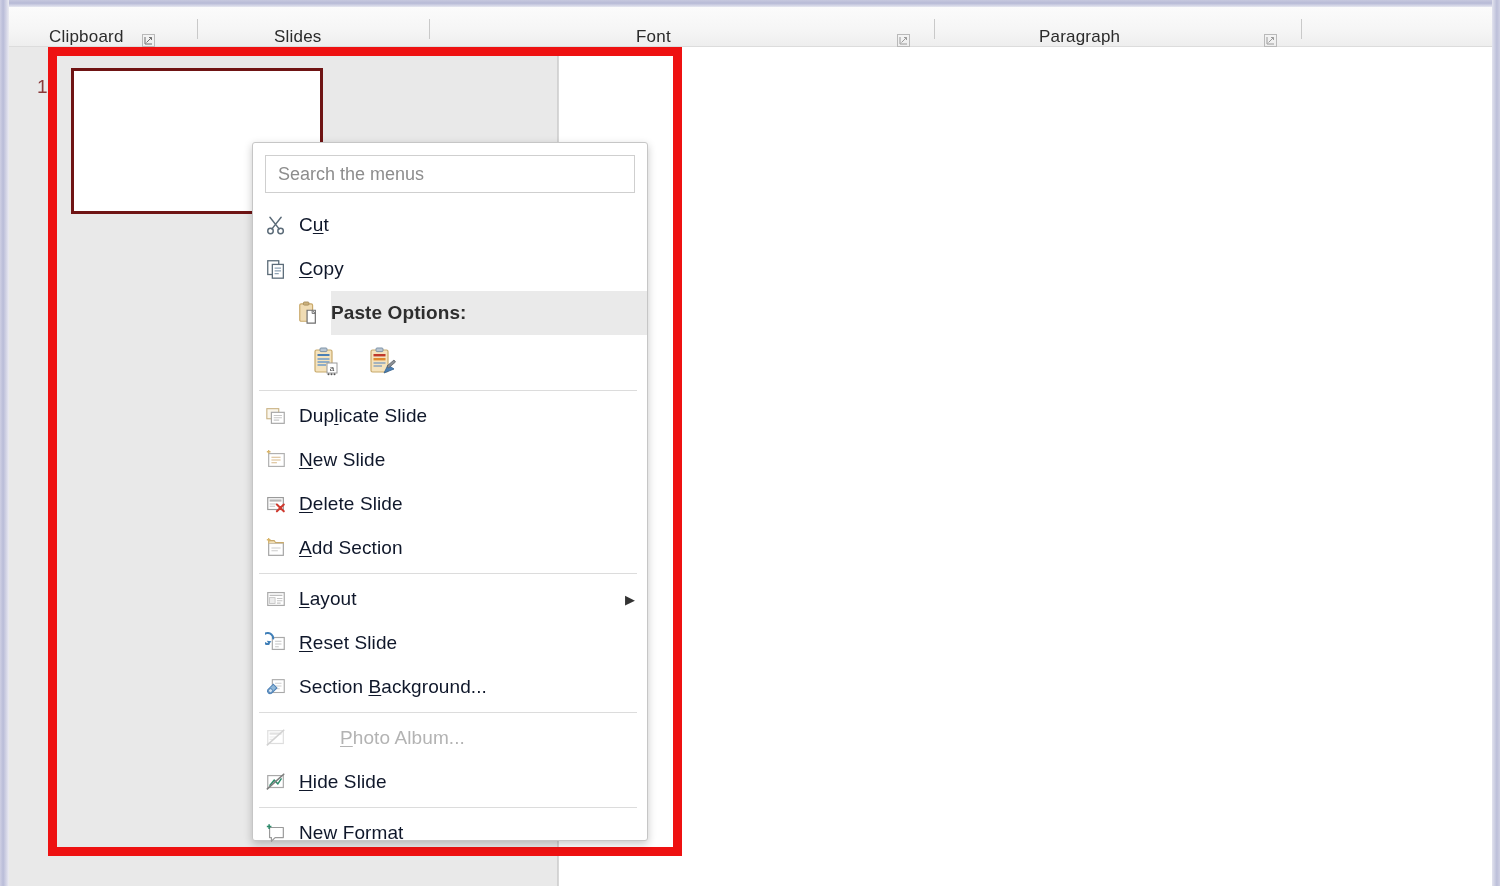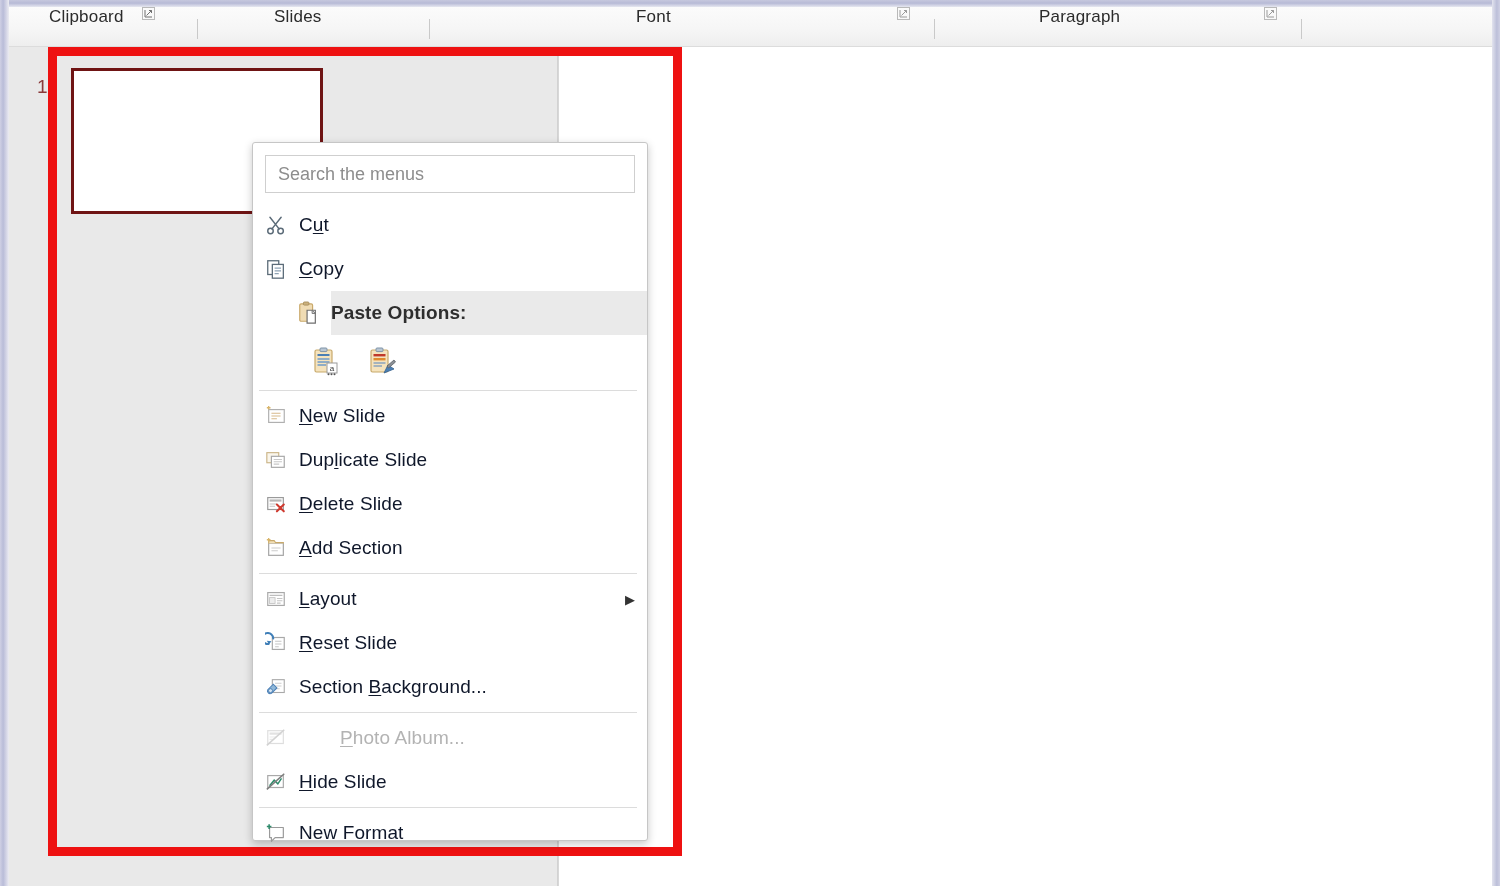--- a/index.html
+++ b/index.html
@@ -36,21 +36,21 @@
   .ribbon-strip {
     position: absolute; left: 9px; top: 7px; right: 8px; height: 40px;
     background: linear-gradient(to bottom, #fbfbfb 0%, #f6f6f6 55%, #eeeeee 100%);
     border-bottom: 1px solid #dcdcdc;
   }
   .ribbon-groups {
     position: relative; width: 100%; height: 100%;
   }
   .rg {
     position: absolute; top: 0; height: 40px;
-    display: flex; align-items: flex-start;
+    display: flex; align-items: flex-end;
     font-size: 17px; color: #2b2b2b;
     letter-spacing: .2px;
     white-space: nowrap;
   }
   .rg .lbl { font-size: 17px; }
   .rg .dlg {
     margin-left: 18px;
     font-size: 13px;
     color: #7b7b7b;
     border: 1px solid #b9b9b9;
@@ -334,37 +334,37 @@
           <path d="M20 20 L27 14 L28.5 16 L21.5 22 Z" fill="#8a8f95" stroke="#5d6268" stroke-width="0.8"></path>
         </svg>
       </span>
     </div>
 
     <div class="sep"></div>
 
     <div class="mi">
       <span class="ic">
         <svg width="22" height="22" viewBox="0 0 24 24" aria-hidden="true">
+          <rect x="2" y="4" width="13" height="11" fill="#faf6ec" stroke="#c9b283" stroke-width="1.2"></rect>
+          <rect x="7" y="8" width="14" height="12" fill="#ffffff" stroke="#a8a8a8" stroke-width="1.3"></rect>
+          <path d="M9.5 11.5 H18.5 M9.5 14 H18.5 M9.5 16.5 H15.5" stroke="#c8c8c8" stroke-width="1.1"></path>
+        </svg>
+      </span>
+      <span class="txt"><span>Dup</span><u>l</u><span>icate Slide</span></span>
+    </div>
+
+    <div class="mi">
+      <span class="ic">
+        <svg width="22" height="22" viewBox="0 0 24 24" aria-hidden="true">
           <rect x="4" y="5" width="17" height="14" fill="#ffffff" stroke="#b0b0b0" stroke-width="1.3"></rect>
           <path d="M7 9 H17 M7 12 H17 M7 15 H13" stroke="#d7b98a" stroke-width="1.2"></path>
           <path d="M2 3 H6 M4 1 V5" stroke="#d9b56a" stroke-width="1.4"></path>
         </svg>
       </span>
       <span class="txt"><span></span><u>N</u><span>ew Slide</span></span>
-    </div>
-
-    <div class="mi">
-      <span class="ic">
-        <svg width="22" height="22" viewBox="0 0 24 24" aria-hidden="true">
-          <rect x="2" y="4" width="13" height="11" fill="#faf6ec" stroke="#c9b283" stroke-width="1.2"></rect>
-          <rect x="7" y="8" width="14" height="12" fill="#ffffff" stroke="#a8a8a8" stroke-width="1.3"></rect>
-          <path d="M9.5 11.5 H18.5 M9.5 14 H18.5 M9.5 16.5 H15.5" stroke="#c8c8c8" stroke-width="1.1"></path>
-        </svg>
-      </span>
-      <span class="txt"><span>Dup</span><u>l</u><span>icate Slide</span></span>
     </div>
 
     <div class="mi">
       <span class="ic">
         <svg width="22" height="22" viewBox="0 0 24 24" aria-hidden="true">
           <rect x="3" y="5" width="17" height="13" fill="#ffffff" stroke="#9a9a9a" stroke-width="1.3"></rect>
           <rect x="5" y="7" width="13" height="2.4" fill="#b7b7b7"></rect>
           <path d="M5 12 H13 M5 14.5 H11" stroke="#c4c4c4" stroke-width="1.2"></path>
           <path d="M13 12.5 L20.5 20 M20.5 12.5 L13 20" stroke="#cf3a2f" stroke-width="2.2" stroke-linecap="round"></path>
         </svg>

